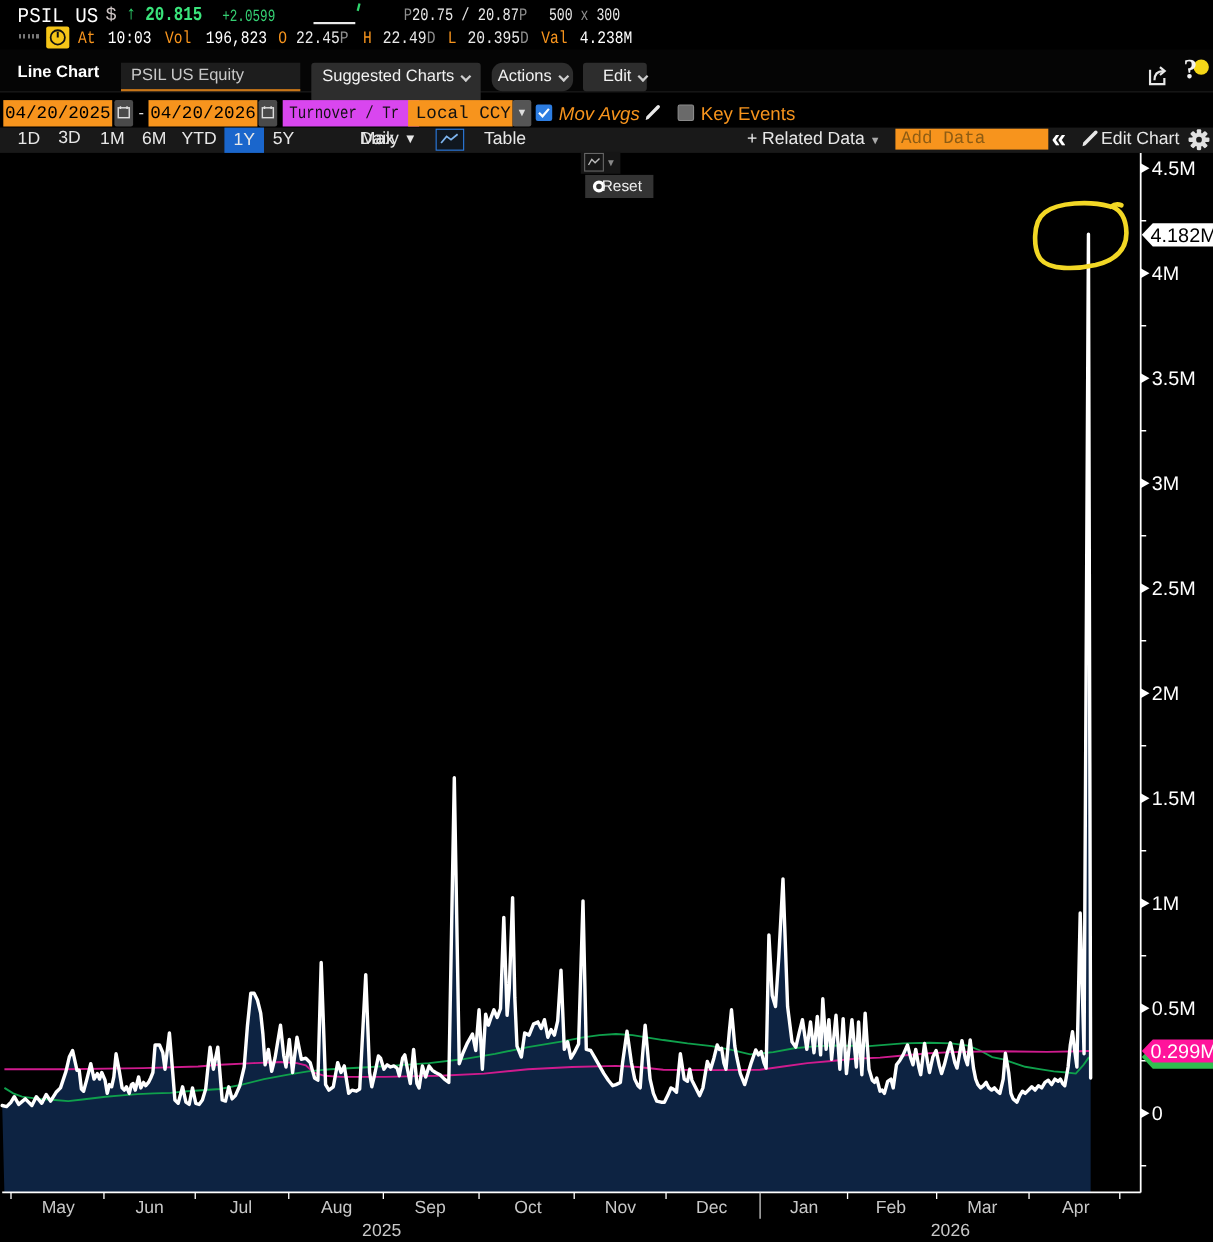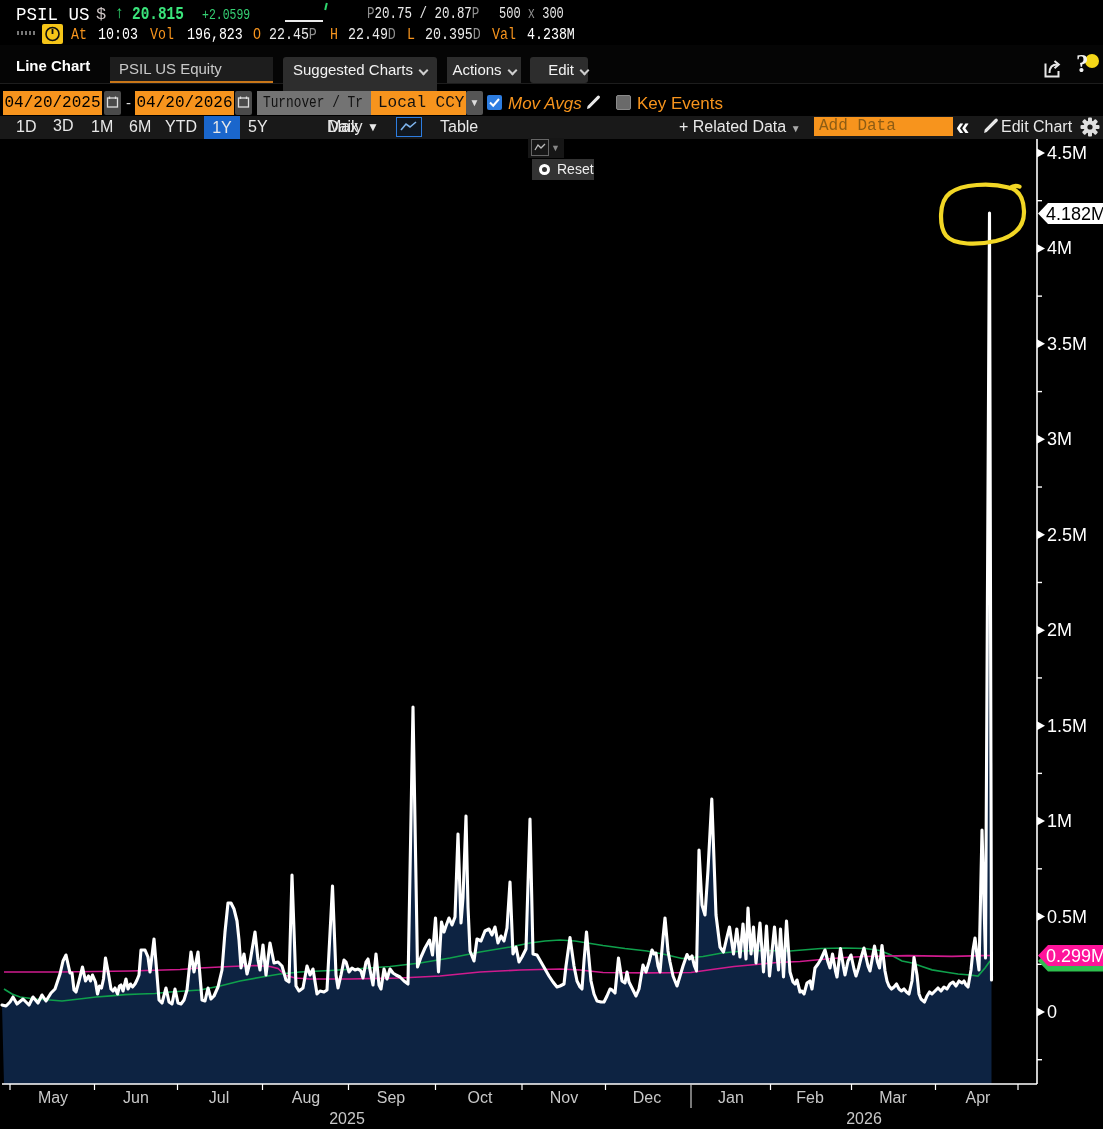--- a/index.html
+++ b/index.html
@@ -37,21 +37,21 @@
 <div class="abs mono" style="left:348px;top:26px;font-size:16px;transform:scaleX(0.83);transform-origin:left;"><span class="wh">22.49</span><span class="gy">D</span></div>
 <div class="abs mono" style="left:407px;top:26px;font-size:16px;transform:scaleX(0.83);transform-origin:left;"><span class="or">L</span></div>
 <div class="abs mono" style="left:425px;top:26px;font-size:16px;transform:scaleX(0.83);transform-origin:left;"><span class="wh">20.395</span><span class="gy">D</span></div>
 <div class="abs mono" style="left:492px;top:26px;font-size:16px;transform:scaleX(0.83);transform-origin:left;"><span class="or">Val</span></div>
 <div class="abs mono" style="left:527px;top:26px;font-size:16px;transform:scaleX(0.83);transform-origin:left;color:#fff;">4.238M</div>
 
 <div class="abs" style="left:0;top:45px;width:1103px;height:39px;background:#050505;border-bottom:1px solid #1d1d1d;"></div>
 <div class="abs" style="left:16px;top:57px;font-size:15px;font-weight:bold;color:#fff;">Line Chart</div>
 <div class="abs" style="left:110px;top:57px;width:163px;height:26px;background:#1d1d1d;border-bottom:2px solid #c87619;color:#c9c9c9;font-size:15px;line-height:24px;padding-left:9px;">PSIL US Equity</div>
 <div class="abs" style="left:283px;top:57px;width:154px;height:36px;background:#2d2d2d;border-radius:3px;color:#f2f2f2;font-size:15px;line-height:26px;text-align:center;">Suggested Charts<span style="display:inline-block;width:7px;height:7px;border-left:2px solid #cfcfcf;border-bottom:2px solid #cfcfcf;transform:rotate(-45deg);margin-left:7px;margin-bottom:1px;"></span></div>
-<div class="abs" style="left:447px;top:57px;width:74px;height:26px;background:#2d2d2d;border-radius:0;color:#f2f2f2;font-size:15px;line-height:26px;text-align:center;">Actions<span style="display:inline-block;width:7px;height:7px;border-left:2px solid #cfcfcf;border-bottom:2px solid #cfcfcf;transform:rotate(-45deg);margin-left:7px;margin-bottom:1px;"></span></div>
+<div class="abs" style="left:447px;top:57px;width:74px;height:26px;background:#2d2d2d;border-radius:10px;color:#f2f2f2;font-size:15px;line-height:26px;text-align:center;">Actions<span style="display:inline-block;width:7px;height:7px;border-left:2px solid #cfcfcf;border-bottom:2px solid #cfcfcf;transform:rotate(-45deg);margin-left:7px;margin-bottom:1px;"></span></div>
 <div class="abs" style="left:530px;top:57px;width:58px;height:26px;background:#2d2d2d;border-radius:3px;color:#f2f2f2;font-size:15px;line-height:26px;text-align:right;">Edit<span style="display:inline-block;width:7px;height:7px;border-left:2px solid #cfcfcf;border-bottom:2px solid #cfcfcf;transform:rotate(-45deg);margin-left:7px;margin-bottom:1px;"></span></div>
 <div class="abs" style="left:1041px;top:56px;">
  <svg width="24" height="24" viewBox="0 0 24 24" fill="none" stroke="#e8e8e8" stroke-width="2">
   <path d="M4.5 7.5 V20.5 H17.5 V15"></path>
   <path d="M8.5 17 C8.5 11 11.5 8.6 16.5 8.6"></path>
   <path d="M13.5 5 L17.8 8.6 L13.5 12.2"></path>
  </svg>
 </div>
 <div class="abs" style="left:1076px;top:53px;width:24px;height:28px;">
  <div style="position:absolute;left:9px;top:1px;width:14px;height:14px;border-radius:50%;background:#f5d718;"></div>
@@ -64,21 +64,21 @@
       <line x1="5.5" y1="5.5" x2="5.5" y2="8" stroke="#ddd" stroke-width="1.3"></line>
       <line x1="11.5" y1="5.5" x2="11.5" y2="8" stroke="#ddd" stroke-width="1.3"></line>
     </svg></div>
 <div class="abs" style="left:126px;top:94px;color:#ddd;font-size:15px;">-</div>
 <div class="abs mono" style="left:135px;top:91px;width:99px;height:24px;background:#f7941d;color:#000;font-size:16px;line-height:24px;text-align:center;">04/20/2026</div>
 <div class="abs" style="left:235px;top:91px;width:17px;height:24px;background:#4a4a4a;border-radius:2px;"><svg width="17" height="23" viewBox="0 0 17 23">
       <rect x="3.5" y="7" width="10" height="9" fill="none" stroke="#ddd" stroke-width="1.3"></rect>
       <line x1="5.5" y1="5.5" x2="5.5" y2="8" stroke="#ddd" stroke-width="1.3"></line>
       <line x1="11.5" y1="5.5" x2="11.5" y2="8" stroke="#ddd" stroke-width="1.3"></line>
     </svg></div>
-<div class="abs mono" style="left:257px;top:91px;width:124px;height:24px;background:#737373;color:#111;font-size:16px;line-height:24px;padding-left:6px;overflow:hidden;"><span style="display:inline-block;transform:scaleX(0.8);transform-origin:left;white-space:nowrap;">Turnover&nbsp;/&nbsp;Tr</span></div>
+<div class="abs mono" style="left:257px;top:91px;width:124px;height:24px;background:#d946ef;color:#111;font-size:16px;line-height:24px;padding-left:6px;overflow:hidden;"><span style="display:inline-block;transform:scaleX(0.8);transform-origin:left;white-space:nowrap;">Turnover&nbsp;/&nbsp;Tr</span></div>
 <div class="abs mono" style="left:371px;top:91px;width:95px;height:24px;background:#f7941d;color:#111;font-size:16px;line-height:24px;padding-left:7px;">Local&nbsp;CCY</div>
 <div class="abs" style="left:466px;top:91px;width:17px;height:24px;background:#555;border-radius:2px;color:#ddd;font-size:10px;text-align:center;line-height:24px;">▼</div>
 <div class="abs" style="left:487px;top:95px;width:15px;height:15px;background:#2d7de1;border-radius:2px;"><svg width="15" height="15" viewBox="0 0 15 15">
       <path d="M3 7.5 L6.2 10.7 L12 4" stroke="#fff" stroke-width="2" fill="none"></path>
     </svg></div>
 <div class="abs or" style="left:508px;top:94px;font-size:17px;font-style:italic;">Mov Avgs</div>
 <div class="abs" style="left:585px;top:94px;"><svg width="17" height="17" viewBox="0 0 17 17">
       <path d="M2 15 L4.5 14.2 L14.5 4.2 A1.5 1.5 0 0 0 12.3 2 L2.6 11.9 Z" fill="#e8e8e8"></path>
     </svg></div>
 <div class="abs" style="left:616px;top:95px;width:15px;height:15px;background:#6a6a6a;border:1px solid #8a8a8a;border-radius:2px;"></div>
@@ -196,14 +196,14 @@
     </g>
 </svg>
 
 <div class="abs" style="left:528px;top:138px;width:36px;height:20px;background:#161616;"></div>
 <div class="abs" style="left:531px;top:139px;width:18px;height:17px;border:1px solid #666;"><svg width="16" height="15" viewBox="0 0 16 15">
       <polyline points="3,10 6,5 9,8 13,4" fill="none" stroke="#bbb" stroke-width="1.3"></polyline>
     </svg></div>
 <div class="abs" style="left:551px;top:143px;color:#888;font-size:9px;">▼</div>
 <div class="abs" style="left:532px;top:159px;width:62px;height:21px;background:#333;color:#eee;font-size:14px;line-height:21px;">
   <span style="position:absolute;left:7px;top:5px;width:11px;height:11px;border-radius:50%;border:3px solid #fff;box-sizing:border-box;"></span>
-  <span style="position:absolute;left:25px;">Reset</span>
+  <span style="position:absolute;left:15px;">Reset</span>
 </div>
 
 </body></html>

